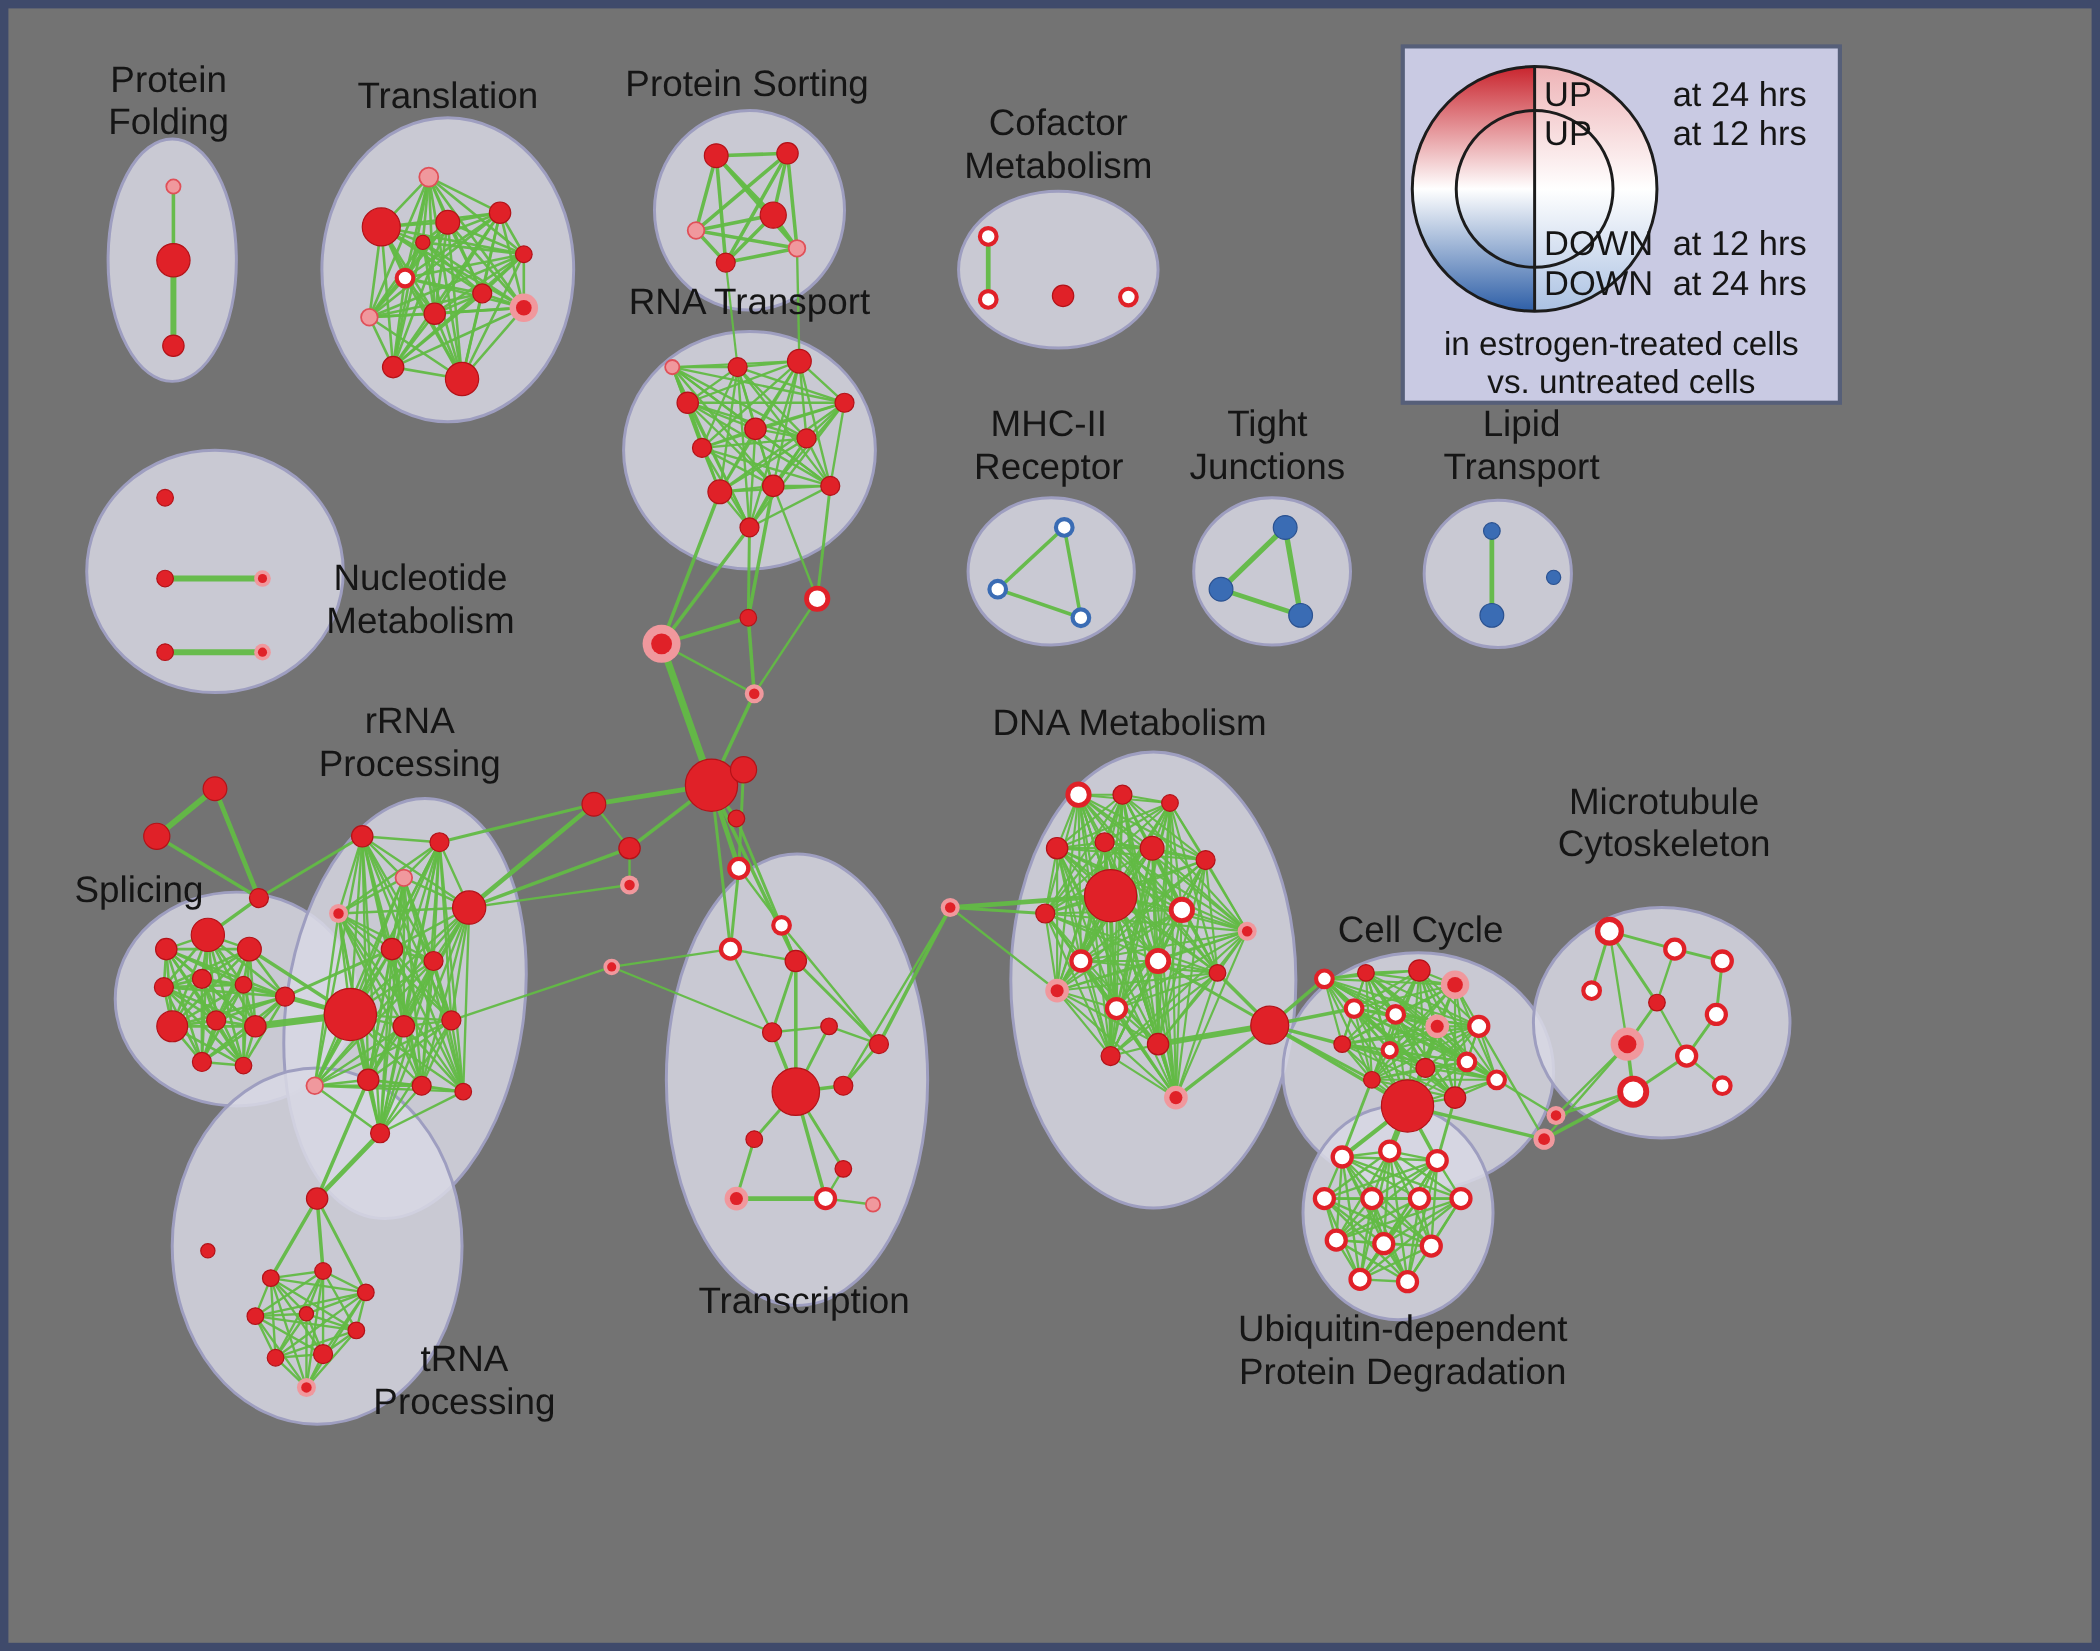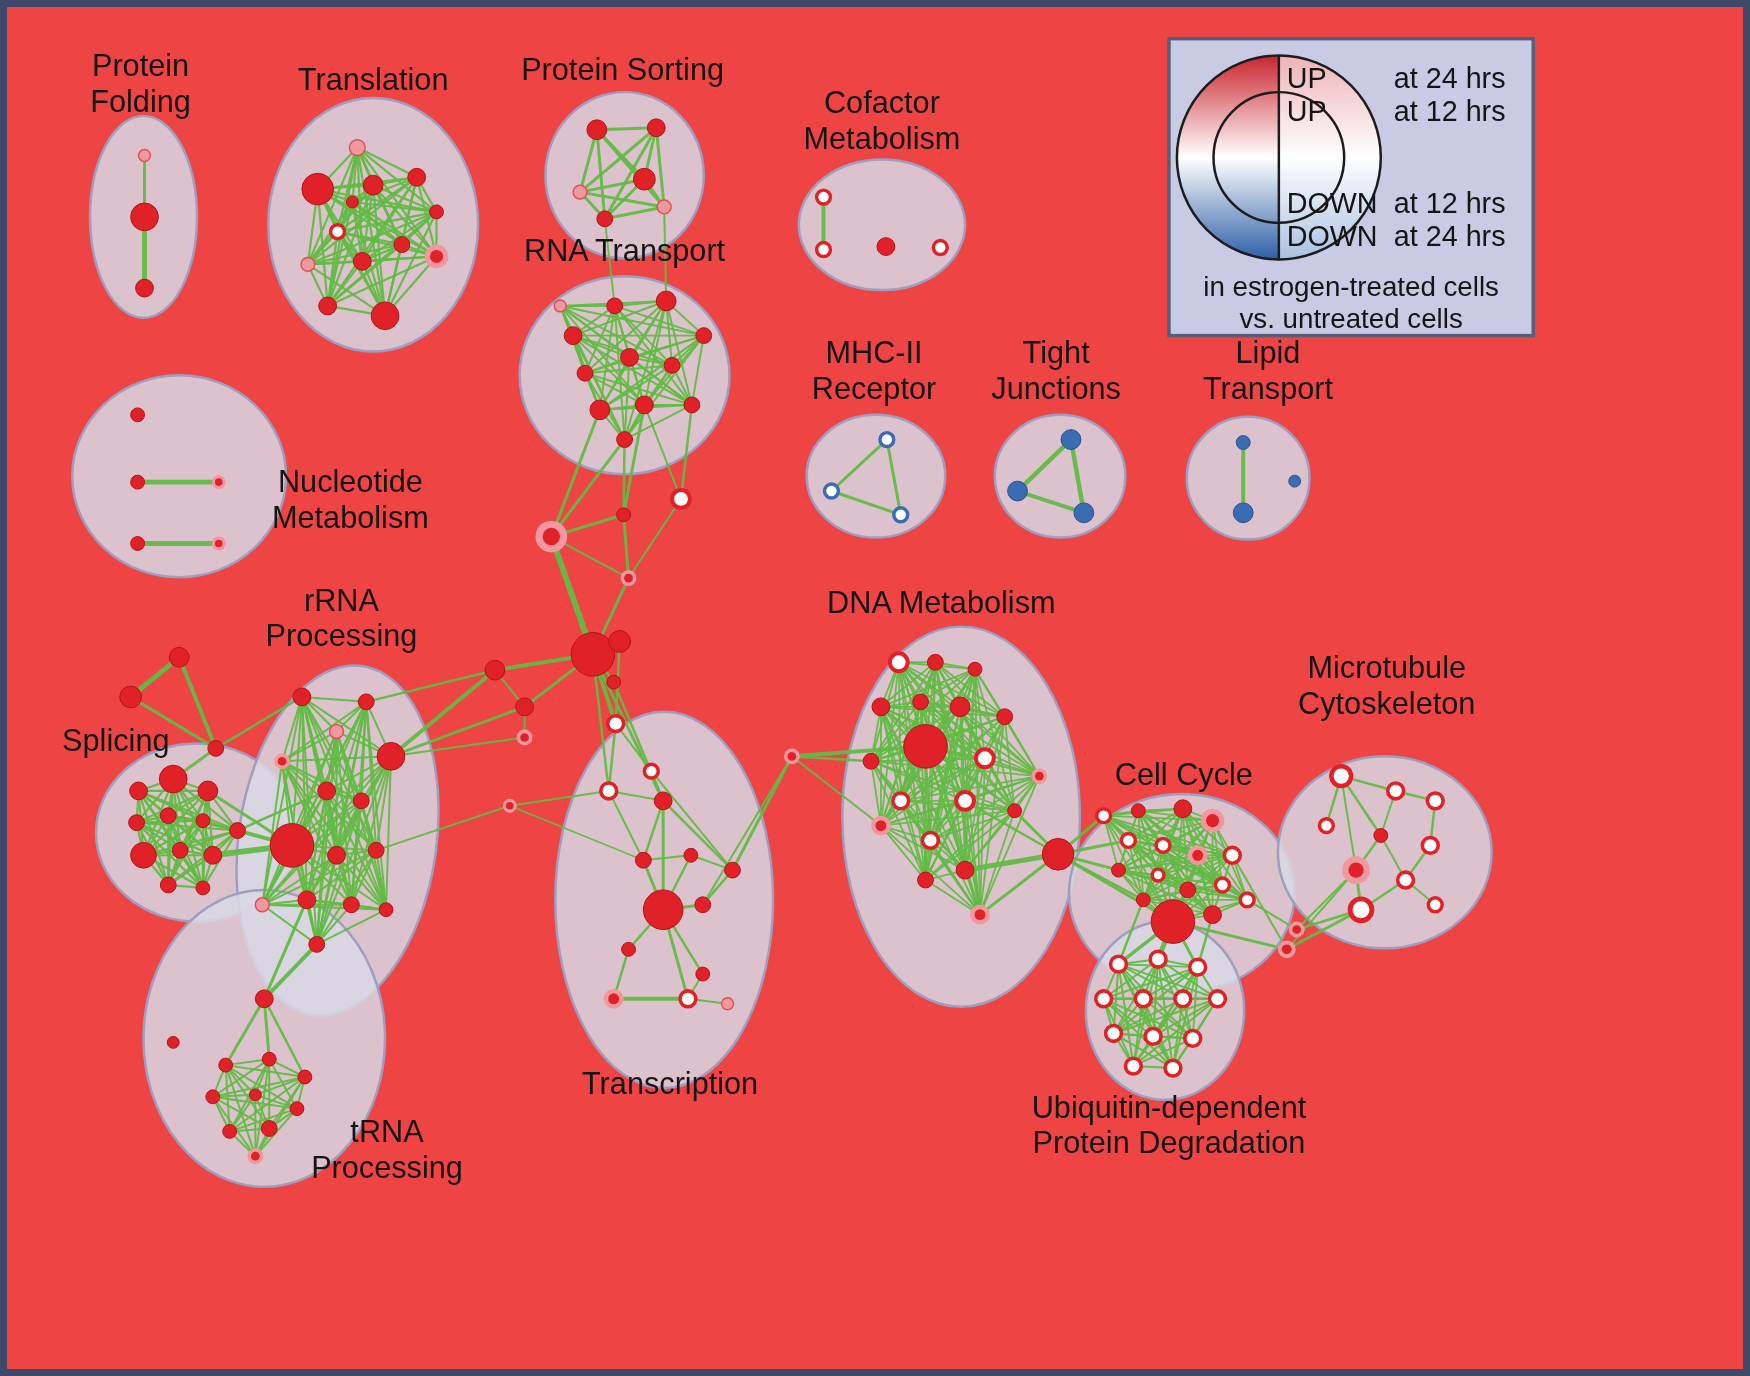--- a/index.html
+++ b/index.html
@@ -1,20 +1,20 @@
 <!DOCTYPE html>
 <html><head>
 <meta charset="utf-8">
 <style>
   html,body{margin:0;padding:0;background:#ffffff;}
   .frame{
     width:1750px;height:1376px;
     box-sizing:border-box;
     border:7px solid #3f4a6b;
-    background:#ef4444;
+    background:#737373;
   }
   svg{display:block;}
   .clabel{
     font-family:"Liberation Sans",sans-serif;
     font-size:31px;
     fill:#151515;
   }
   .legend-word,.legend-time{
     font-family:"Liberation Sans",sans-serif;
     font-size:29px;

